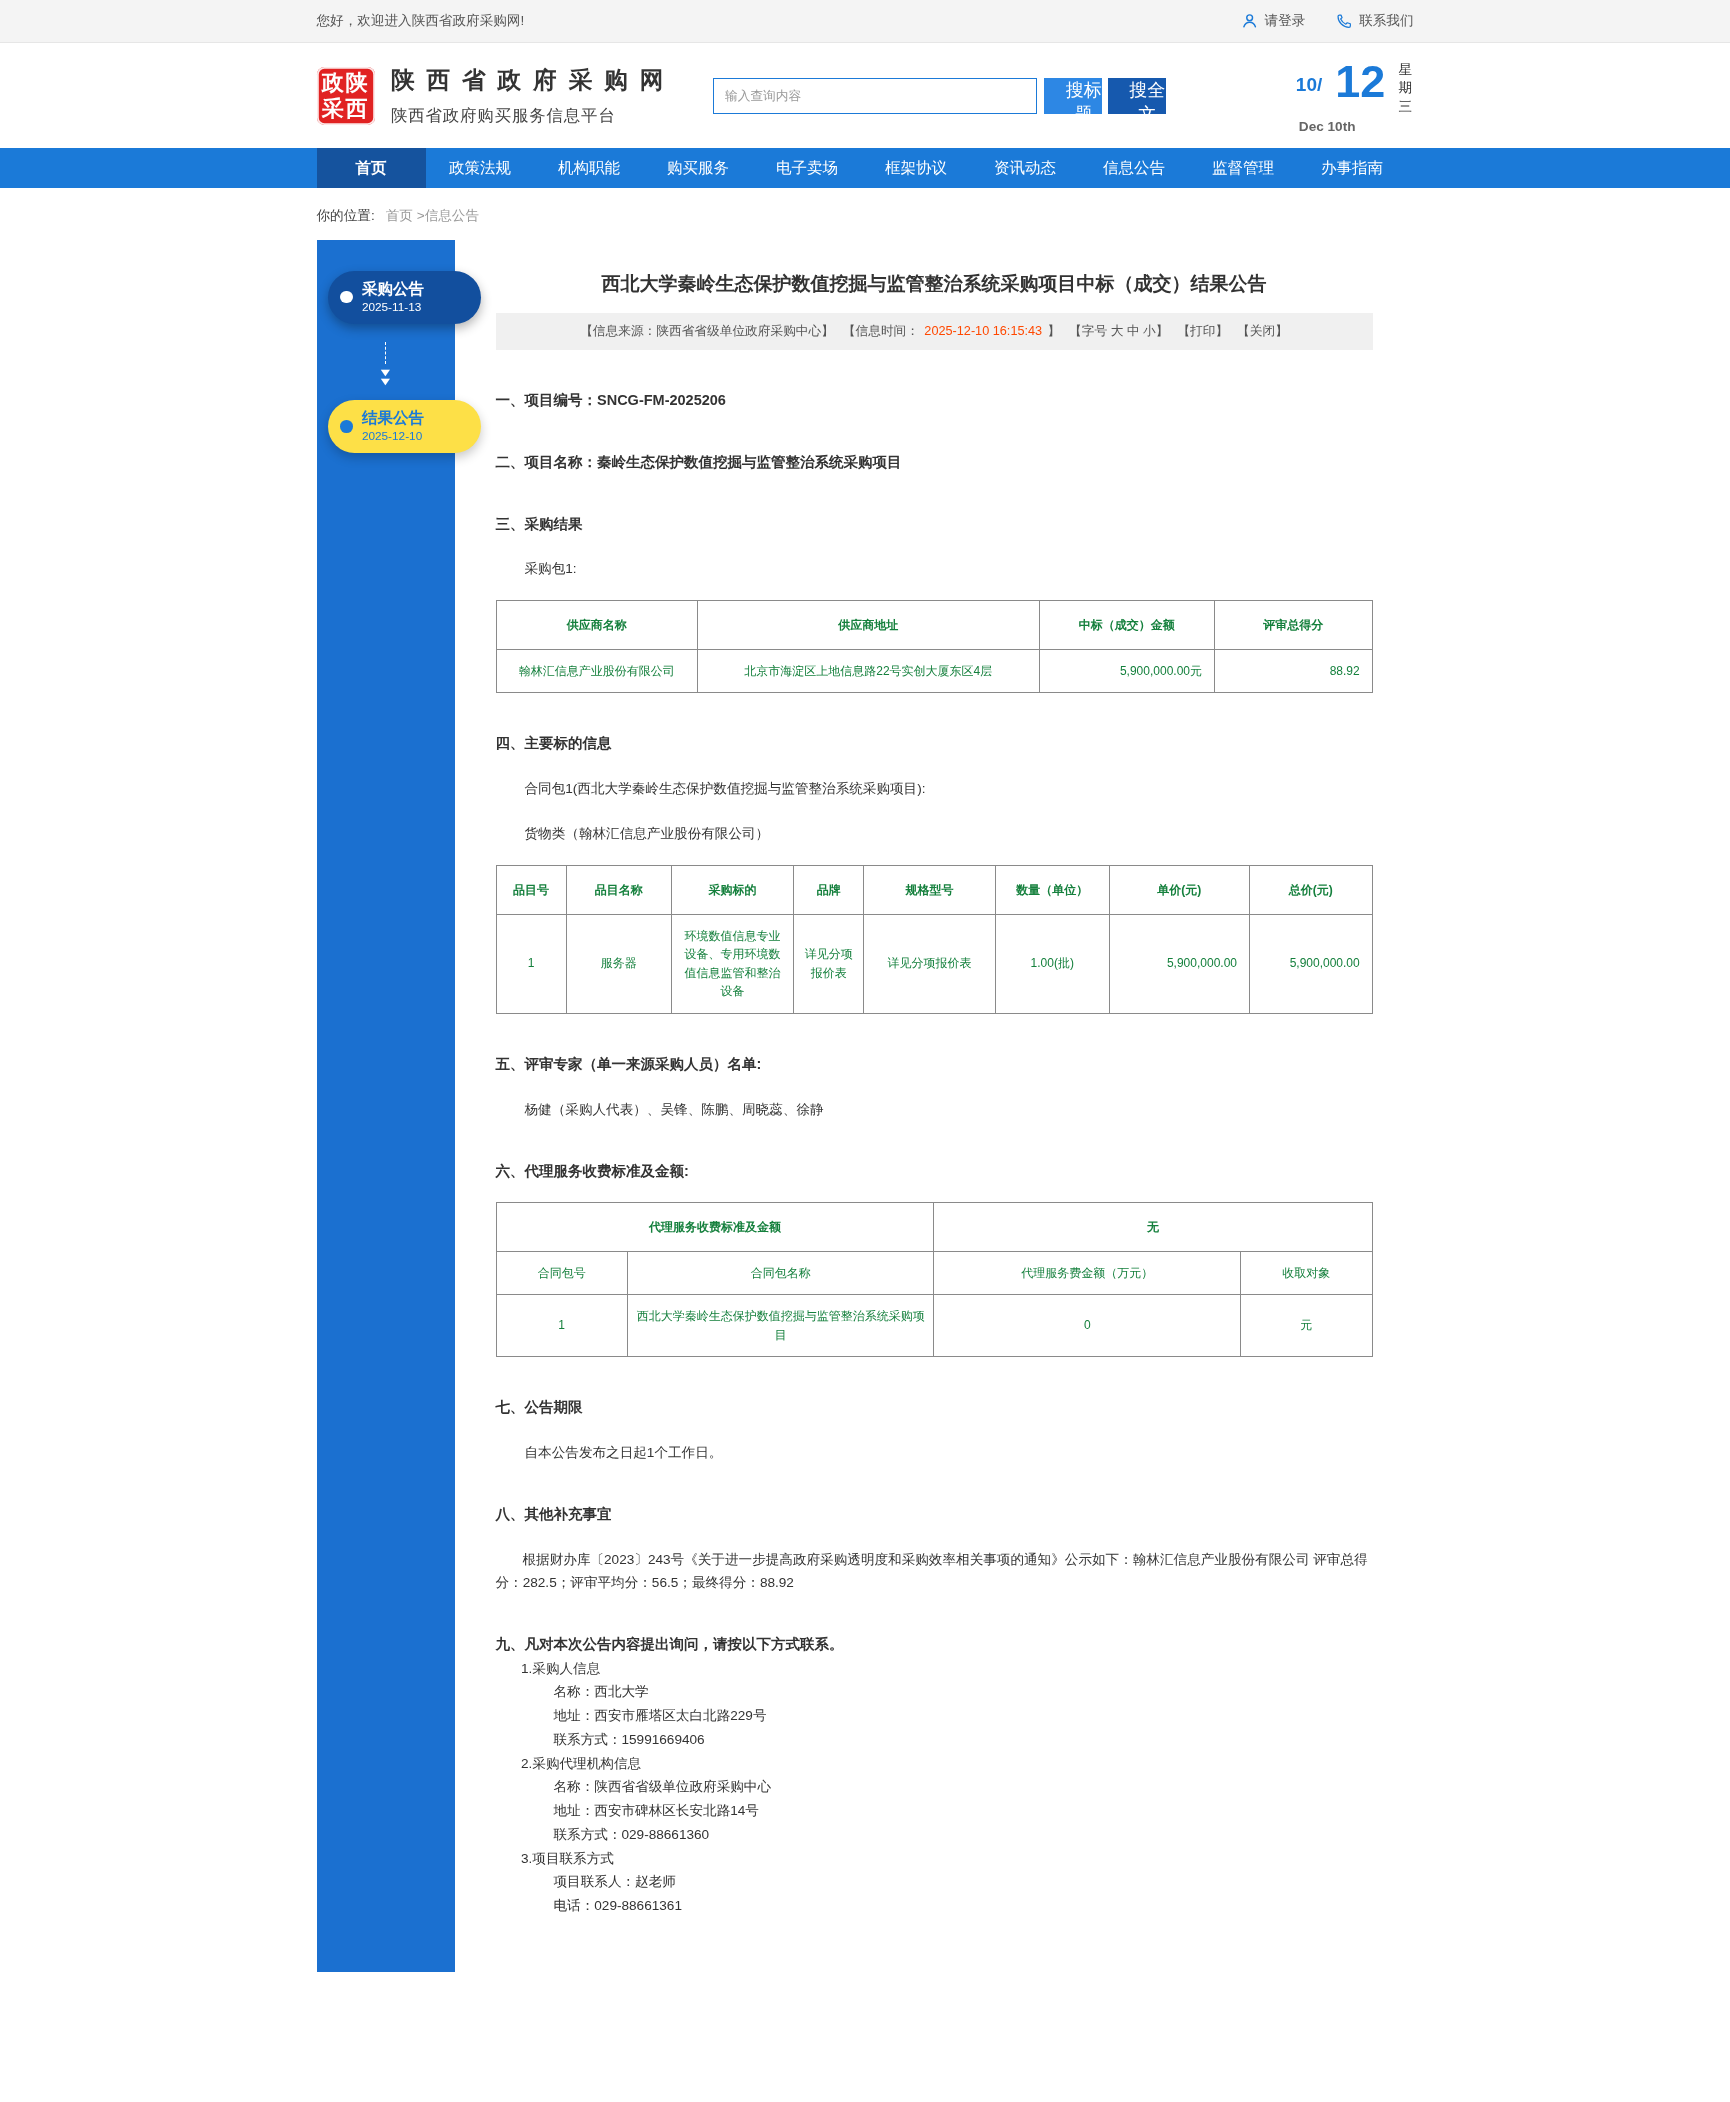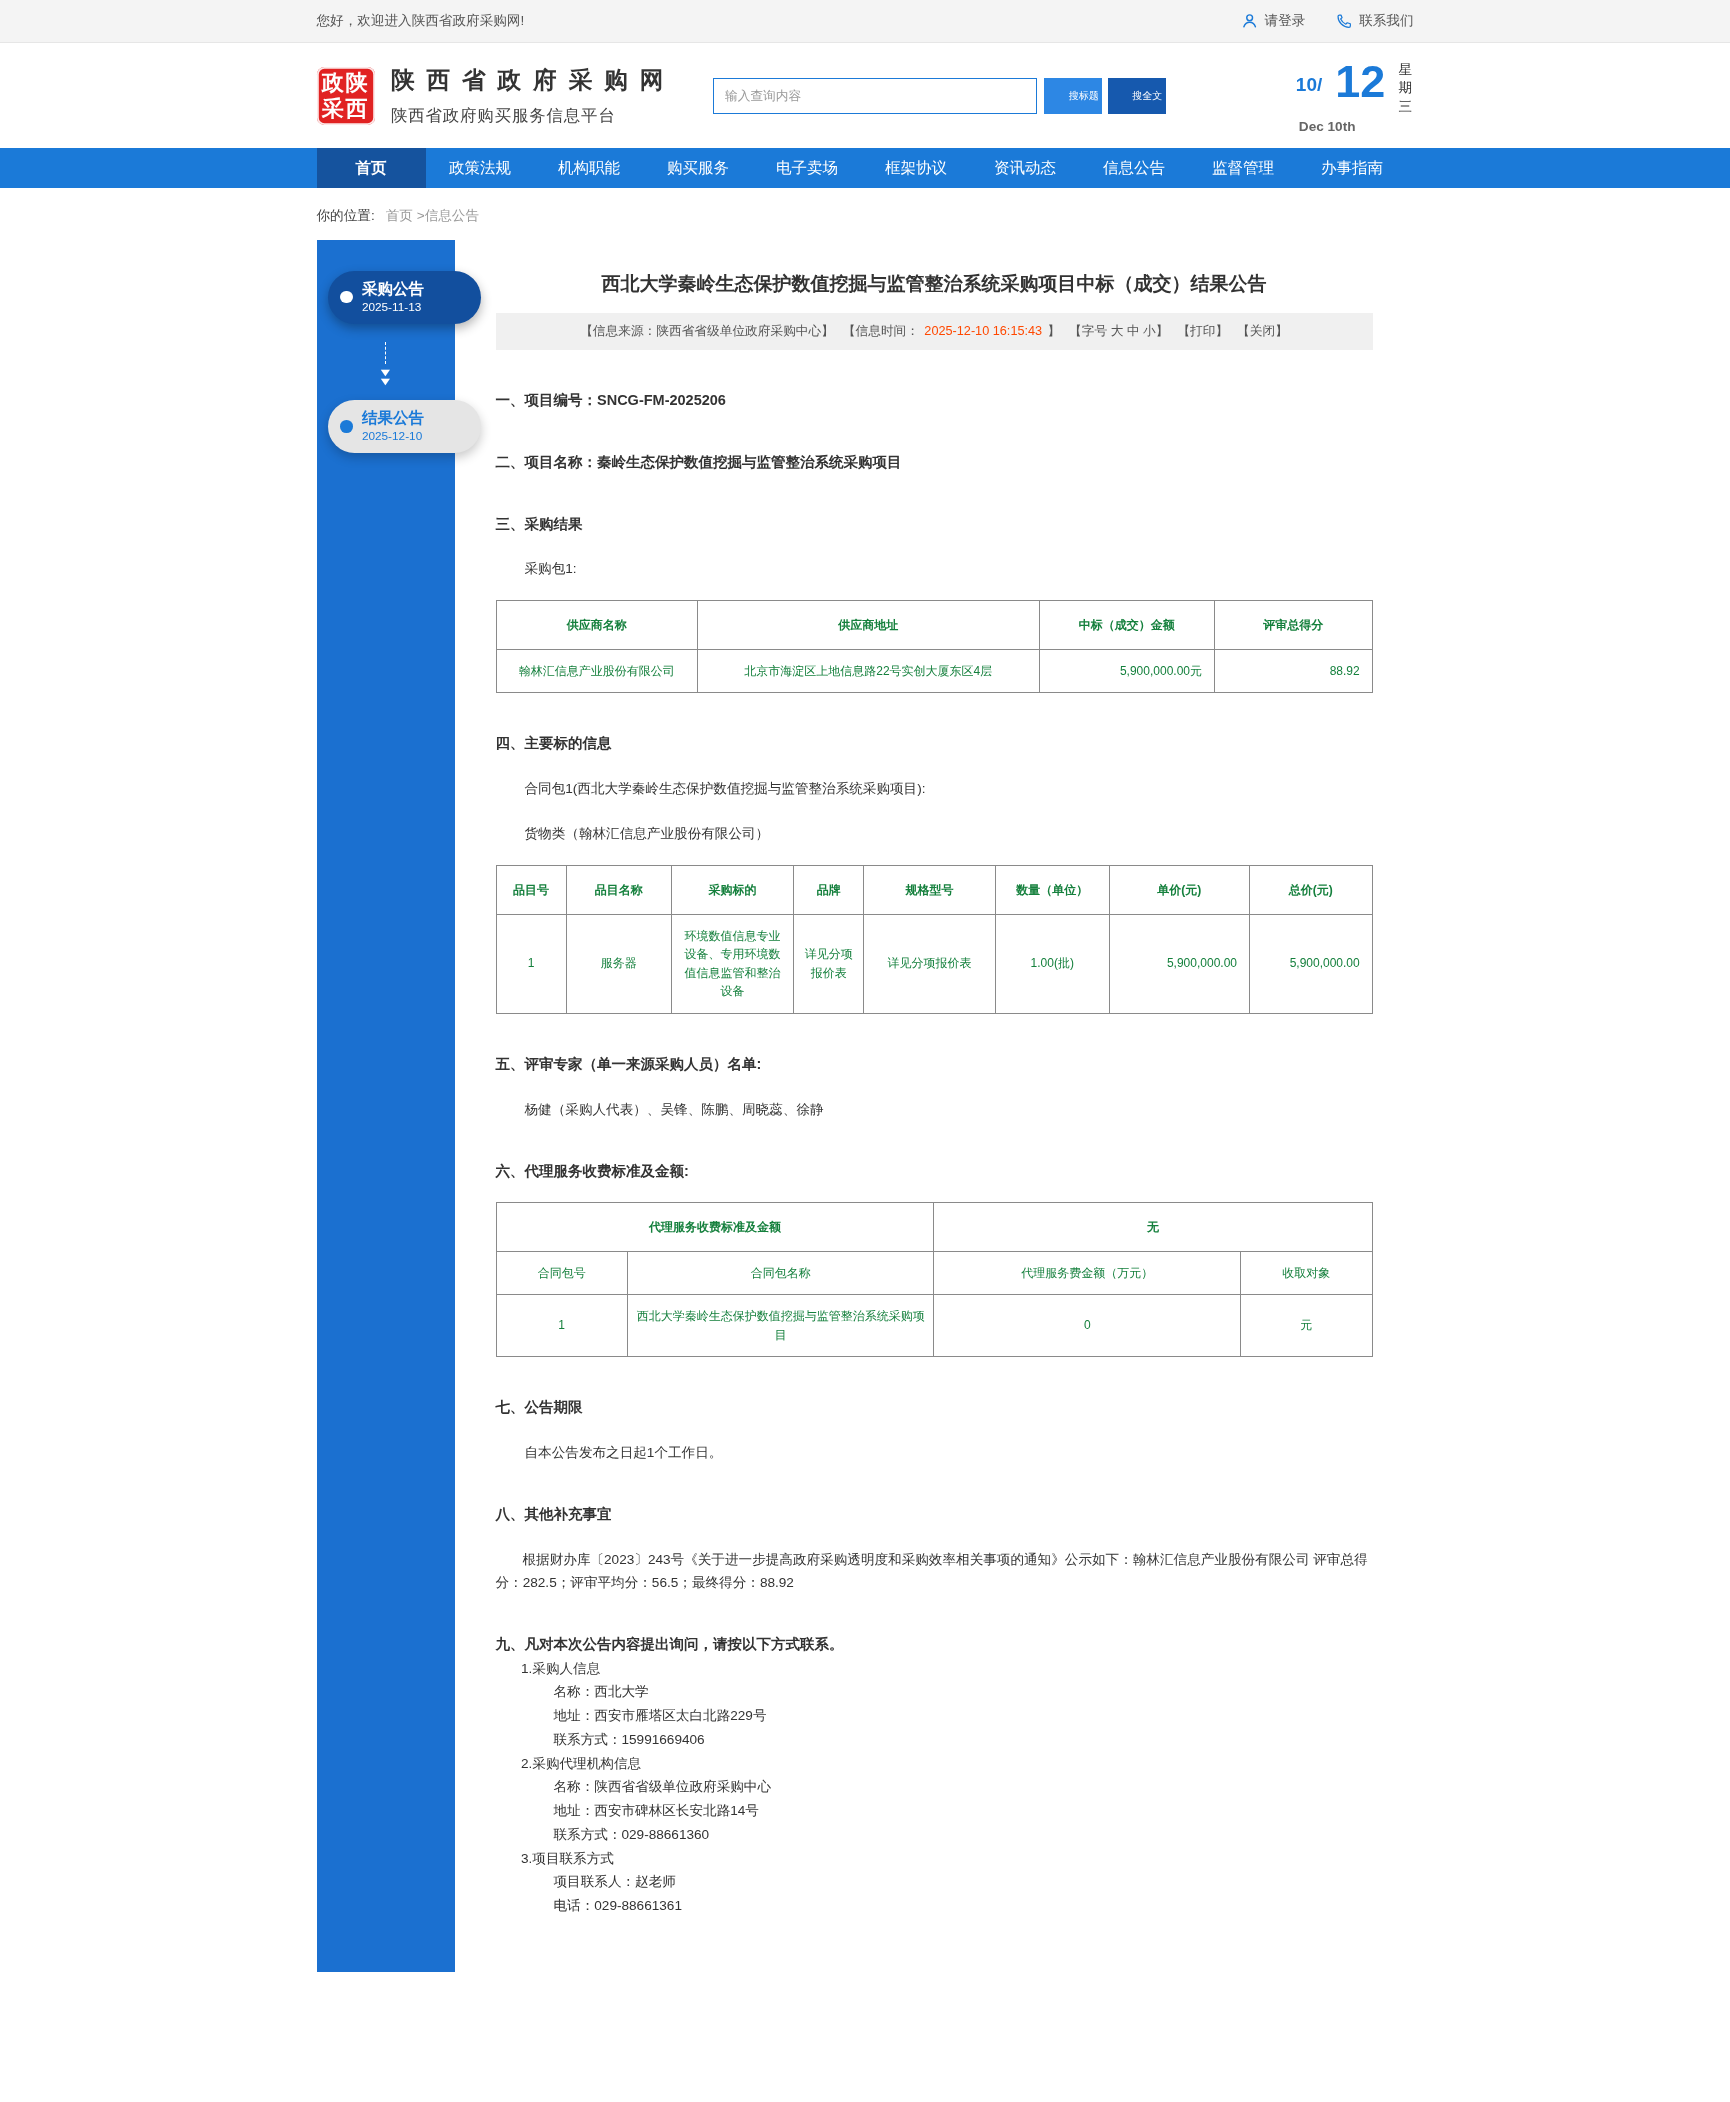--- a/index.html
+++ b/index.html
@@ -30,21 +30,21 @@
   .site-names { margin-left: 16.4px; }
   .site-title { font-size: 23.6px; font-weight: bold; color: #333; letter-spacing: 2.7px; }
   .site-sub { font-size: 16.4px; color: #444; margin-top: 8.2px; letter-spacing: 0.9px; }
   .search-area { margin-left: 47px; display: flex; align-items: center; height: 20px; }
   .search-input {
     width: 324px; height: 36px; border: 1.8px solid #1b7ad8; outline: none;
     font-size: 12.7px; padding: 0 11px; color: #333;
     font-family: "Liberation Sans", "DejaVu Sans", sans-serif;
   }
   .search-input::placeholder { color: #999; }
-  .btn { height: 36px; width: 58px; color: #fff; font-size: 10px; border: none; cursor: pointer; font-family: inherit; padding-left: 21px; }
+  .btn { height: 36px; width: 58px; color: #fff; font-size: 18px; border: none; cursor: pointer; font-family: inherit; padding-left: 21px; }
   .btn-title { background: #2d87e4; margin-left: 7.3px; }
   .btn-full { background: #1659ae; margin-left: 5.5px; }
   .date-widget { margin-left: auto; padding-top: 3.6px; }
   .date-row { display: flex; align-items: flex-start; }
   .date-month { font-size: 19px; font-weight: bold; color: #1b7ad8; margin-top: 12.7px; }
   .date-day { font-size: 45px; font-weight: bold; color: #1b7ad8; line-height: 0.95; margin-left: 13px; }
   .date-week { width: 16.4px; font-size: 13.6px; color: #333; line-height: 1.35; word-break: break-all; text-align: center; margin-left: 11.8px; }
   .date-en { font-size: 13.6px; font-weight: bold; color: #666; margin-top: 2.7px; margin-left: 3px; }
 
   
@@ -62,21 +62,21 @@
   .breadcrumb .crumb { color: #999; cursor: pointer; }
 
   
   .main { display: flex; align-items: stretch; }
   .sidebar { width: 138px; background: #1b70d0; flex-shrink: 0; padding-top: 31px; position: relative; }
   .side-pill {
     position: relative; width: 153px; margin-left: 11px; border-radius: 27px;
     padding: 8.2px 9px 8.2px 12.7px; display: flex; align-items: center; cursor: pointer;
   }
   .side-pill.dark { background: #124f9e; box-shadow: 0 4.5px 11px rgba(0,0,0,.30); }
-  .side-pill.light { background: #e5e5e5; box-shadow: 0 4.5px 11px rgba(0,0,0,.22); }
+  .side-pill.light { background: #fde047; box-shadow: 0 4.5px 11px rgba(0,0,0,.22); }
   .side-dot { width: 12.7px; height: 12.7px; border-radius: 50%; margin-right: 9px; flex-shrink: 0; }
   .side-pill.dark .side-dot { background: #fff; }
   .side-pill.light .side-dot { background: #1b7ad8; }
   .side-label { font-size: 15.5px; font-weight: bold; line-height: 1.3; }
   .side-date { font-size: 11.8px; line-height: 1.4; }
   .side-pill.dark .side-label, .side-pill.dark .side-date { color: #fff; }
   .side-pill.light .side-label, .side-pill.light .side-date { color: #1b7ad8; }
   .side-arrow { display: flex; flex-direction: column; align-items: center; margin: 18px 0 14.5px; width: 138px; }
   .side-arrow .dash { border-left: 1.8px dashed #fff; height: 22px; margin-bottom: 4.5px; }
   .side-arrow .tri { color: #fff; font-size: 11px; line-height: 0.8; transform: scaleX(1.4); }

